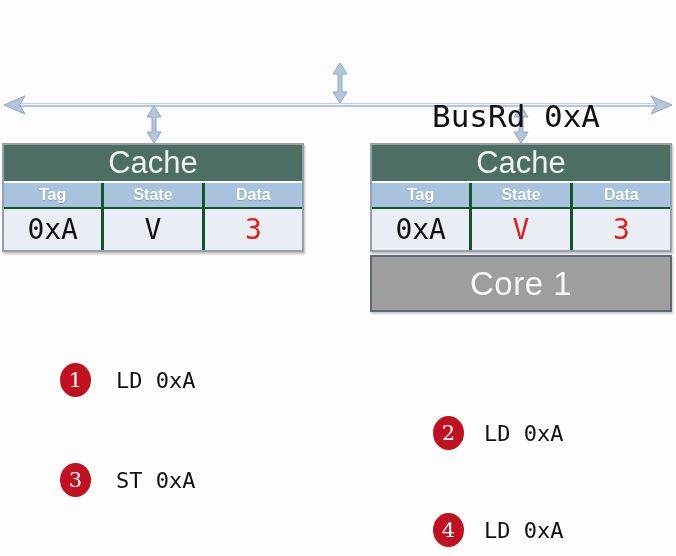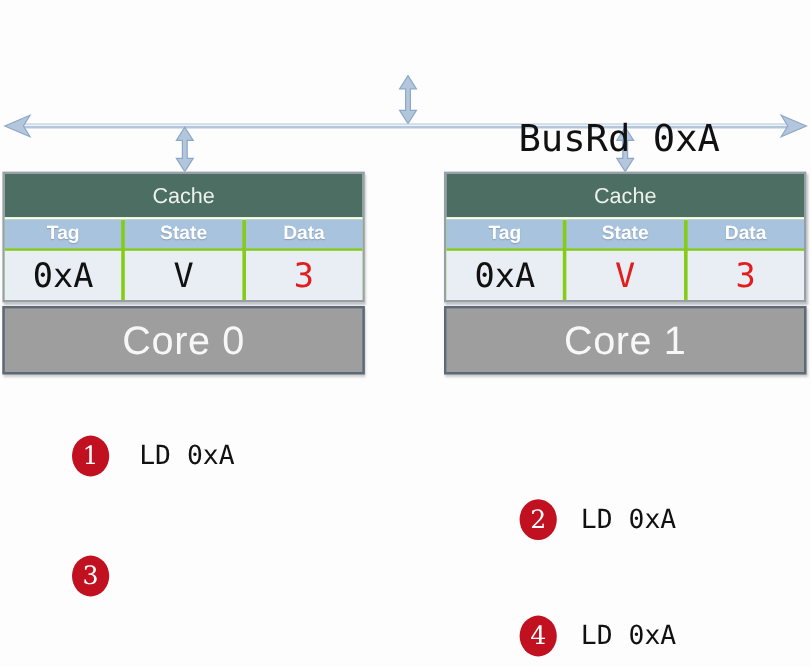--- a/index.html
+++ b/index.html
@@ -27,25 +27,25 @@
   }
   
   .cache{
     position:absolute;top:143px;width:302px;box-sizing:border-box;
     border:2px solid var(--box_border2,#97a0a9);background:#fff;
     box-shadow:1px 2px 2px rgba(0,0,0,.25);
   }
   .cache-0{left:2px;} .cache-1{left:370px;}
   .cache-title{
     height:36px;background:var(--green,#4d6e62);color:var(--green_text,#edf2ee);
-    display:flex;align-items:center;justify-content:center;font-size:18px;
+    display:flex;align-items:center;justify-content:center;font-size:31px;
   }
   .cache-grid{
     display:grid;grid-template-columns:1fr 1fr 1fr;column-gap:3px;row-gap:2px;
-    background:#84cc16;border-top:2px solid #fff;
+    background:#14532d;border-top:2px solid #fff;
   }
   .hcell{
     height:24px;background:var(--header_blue,#a7c3dd);color:#fff;
     font-size:16px;font-weight:bold;display:flex;align-items:center;justify-content:center;
     text-shadow:0 1px 1px rgba(90,110,140,.45);
   }
   .dcell{
     height:41px;background:var(--cell_bg,#e9eef5);color:var(--ink,#151515);
     font-family:"DejaVu Sans Mono",monospace;font-size:28px;line-height:31px;
     display:flex;align-items:center;justify-content:center;
@@ -116,36 +116,34 @@
     <div class="cache-grid">
       <div class="hcell">Tag</div>
       <div class="hcell">State</div>
       <div class="hcell">Data</div>
       <div class="dcell">0xA</div>
       <div class="dcell red">V</div>
       <div class="dcell red">3</div>
     </div>
   </div>
 
-  <div class="core core-0">
-    <span>Core 0</span>
-  </div>
   <div class="core core-1">
     <span>Core 1</span>
   </div>
 
   <div class="step step-1">
     <span class="badge">1</span>
     <span class="op">LD 0xA</span>
   </div>
   <div class="step step-2">
     <span class="badge">2</span>
     <span class="op">LD 0xA</span>
   </div>
   <div class="step step-3">
     <span class="badge">3</span>
+    <span class="op">ST 0xA</span>
   </div>
   <div class="step step-4">
     <span class="badge">4</span>
     <span class="op">LD 0xA</span>
   </div>
 
 </div>
 
 </body></html>

